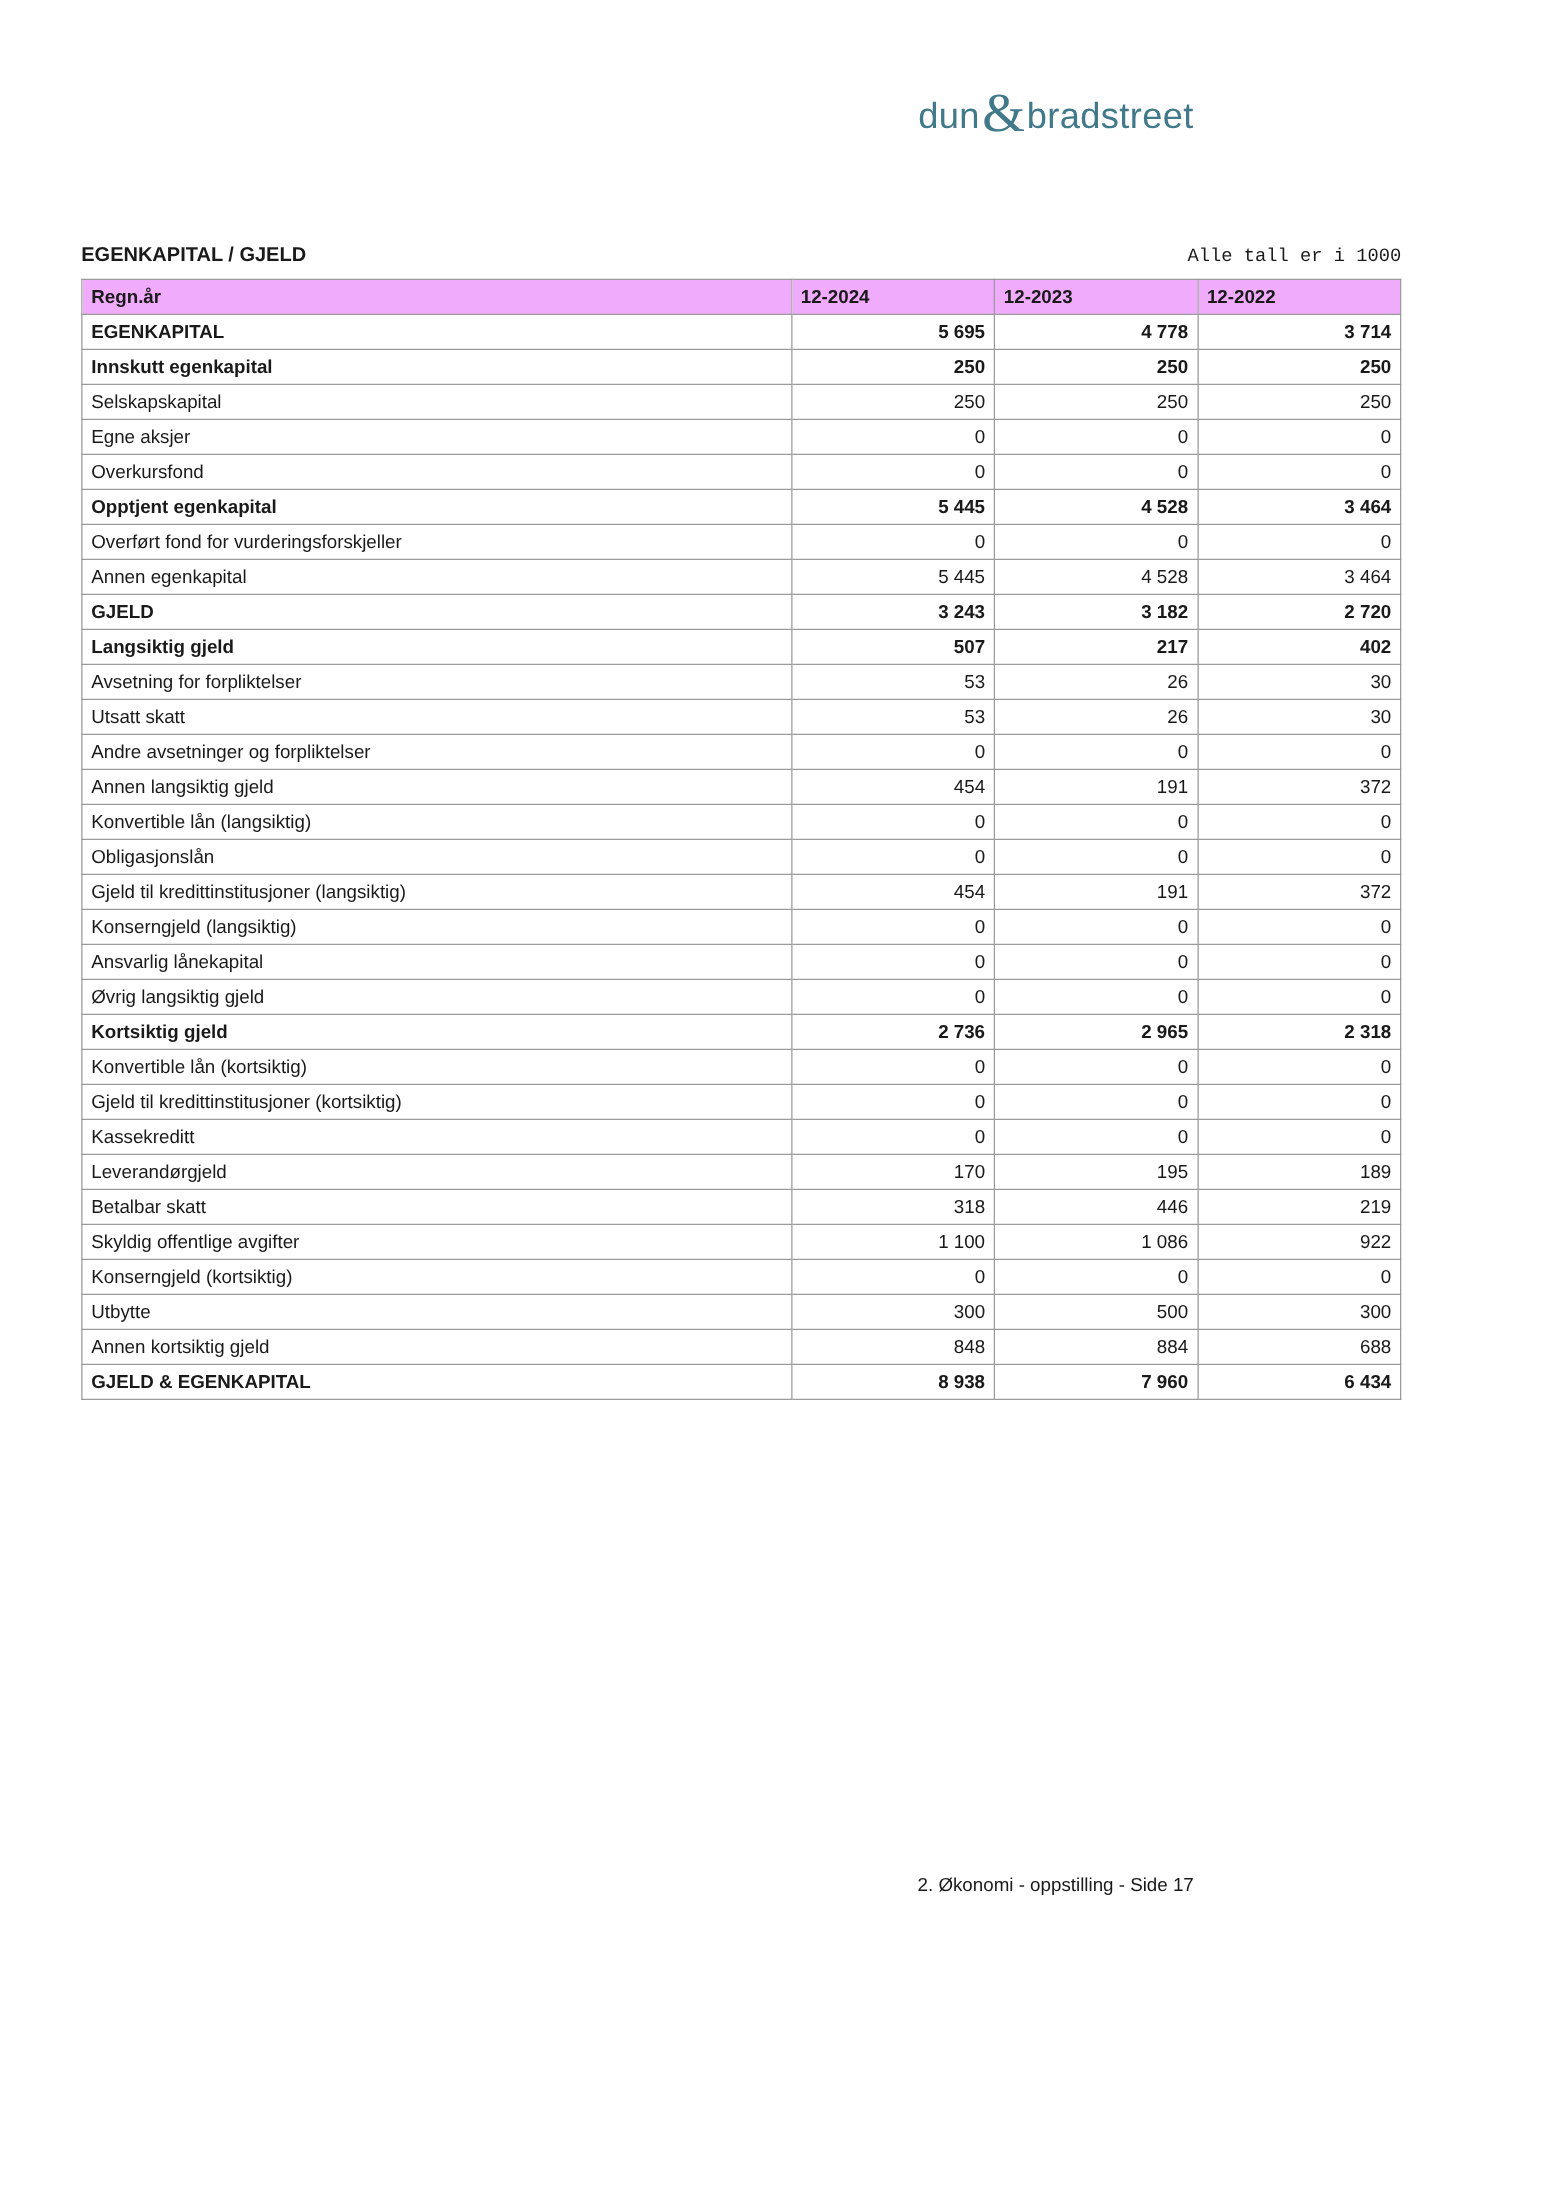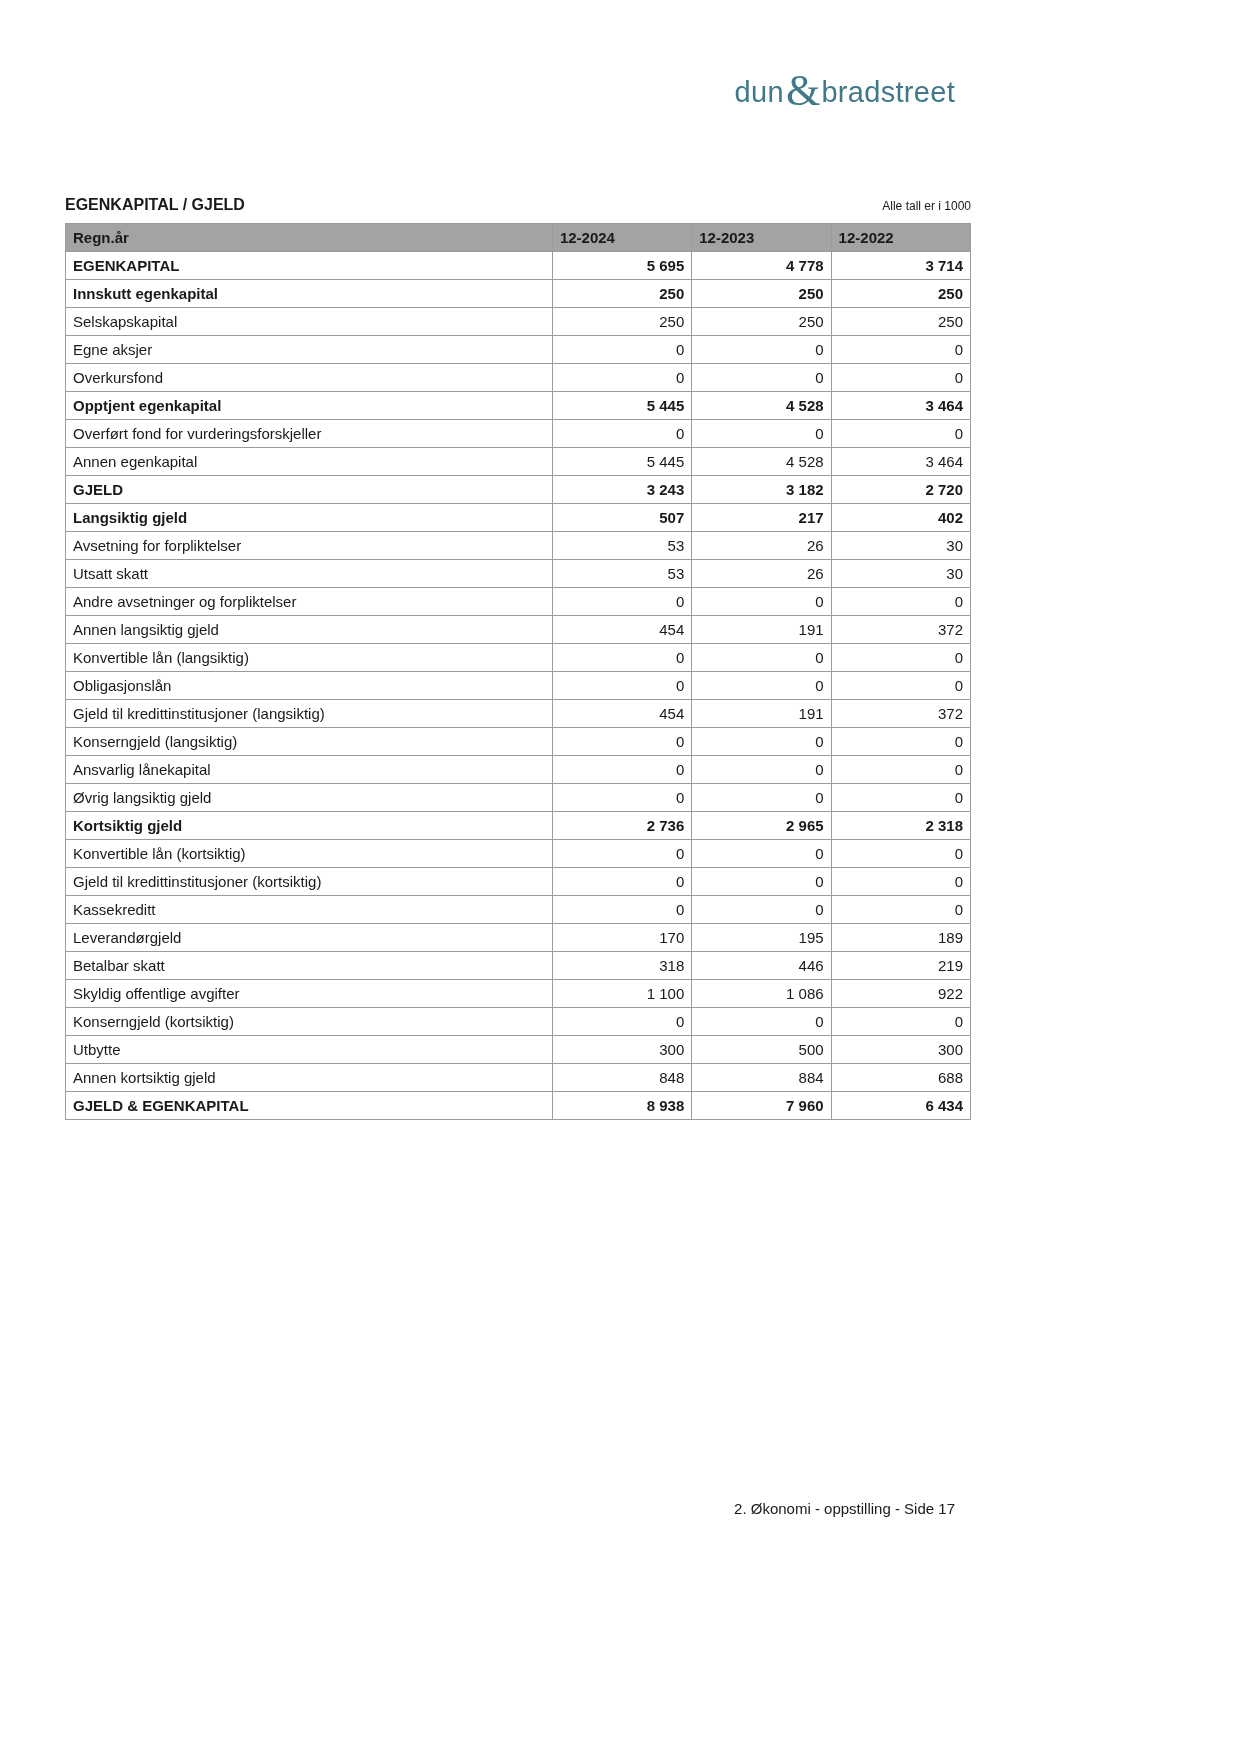--- a/index.html
+++ b/index.html
@@ -32,48 +32,48 @@
     position: relative;
     top: 3px;
     font-family: "Liberation Serif", serif;
   }
 
   
   .content {
     position: absolute;
     left: 65px;
     top: 196px;
-    width: 906px;
+    width: 1056px;
   }
   .title-row {
     display: flex;
     justify-content: space-between;
     align-items: baseline;
     margin-bottom: 9px;
   }
   .page-title { font-size: 16px; font-weight: bold; }
-  .units-note { font-size: 12px; }
+  .units-note { font-size: 15px; font-family: Liberation Mono, monospace; }
 
   
   table.fin {
     width: 100%;
     border-collapse: collapse;
     table-layout: fixed;
     font-size: 15px;
   }
   table.fin th, table.fin td {
     border: 1px solid #9b9b9b;
     height: 28px;
     padding: 0 7px;
     vertical-align: middle;
     overflow: hidden;
     white-space: nowrap;
   }
   table.fin thead th {
-    background: #a3a3a3;
+    background: #f0abfc;
     font-weight: bold;
     text-align: left;
   }
   table.fin thead th.num { text-align: left; }
   table.fin td.num { text-align: right; }
   table.fin tr.bold td { font-weight: bold; margin-left: 42px; }
   col.c-label { width: 53.8%; }
   col.c-num { width: 15.4%; }
 
   

